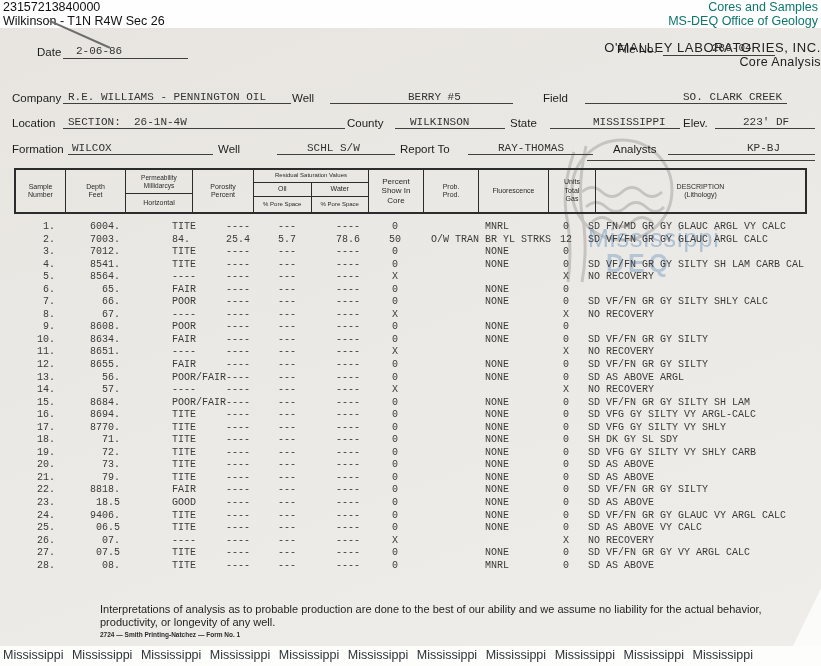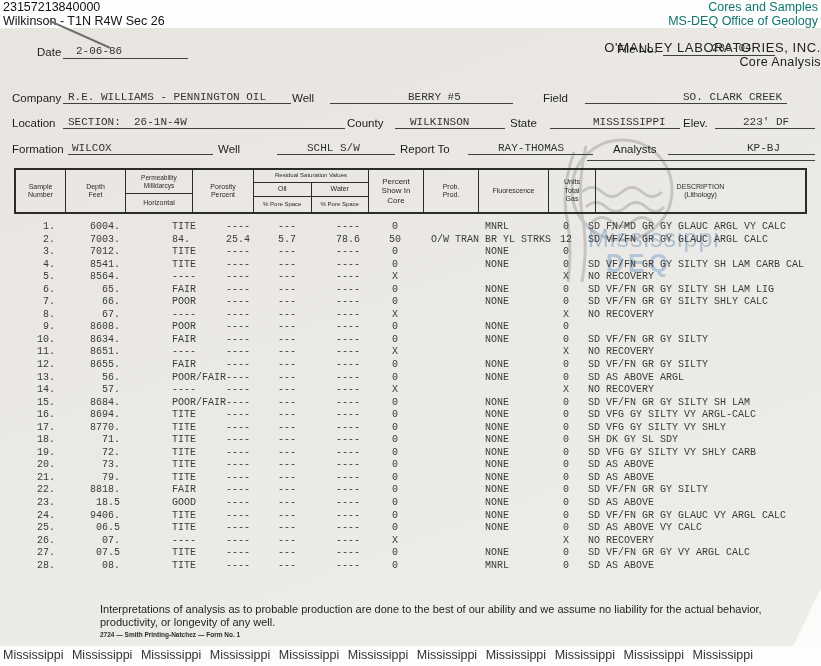--- a/index.html
+++ b/index.html
@@ -259,21 +259,20 @@
     <span class="c-num">6.</span>
     <span class="c-depth">65.</span>
     <span class="c-perm">FAIR</span>
     <span class="c-por">----</span>
     <span class="c-oil">---</span>
     <span class="c-water">----</span>
     <span class="c-show">0</span>
     <span class="c-prob"></span>
     <span class="c-fluor">NONE</span>
     <span class="c-gas">0</span>
-    <span class="c-desc">SD VF/FN GR GY SILTY SH LAM LIG</span>
   </div>
       <div class="trow">
     <span class="c-num">7.</span>
     <span class="c-depth">66.</span>
     <span class="c-perm">POOR</span>
     <span class="c-por">----</span>
     <span class="c-oil">---</span>
     <span class="c-water">----</span>
     <span class="c-show">0</span>
     <span class="c-prob"></span>

